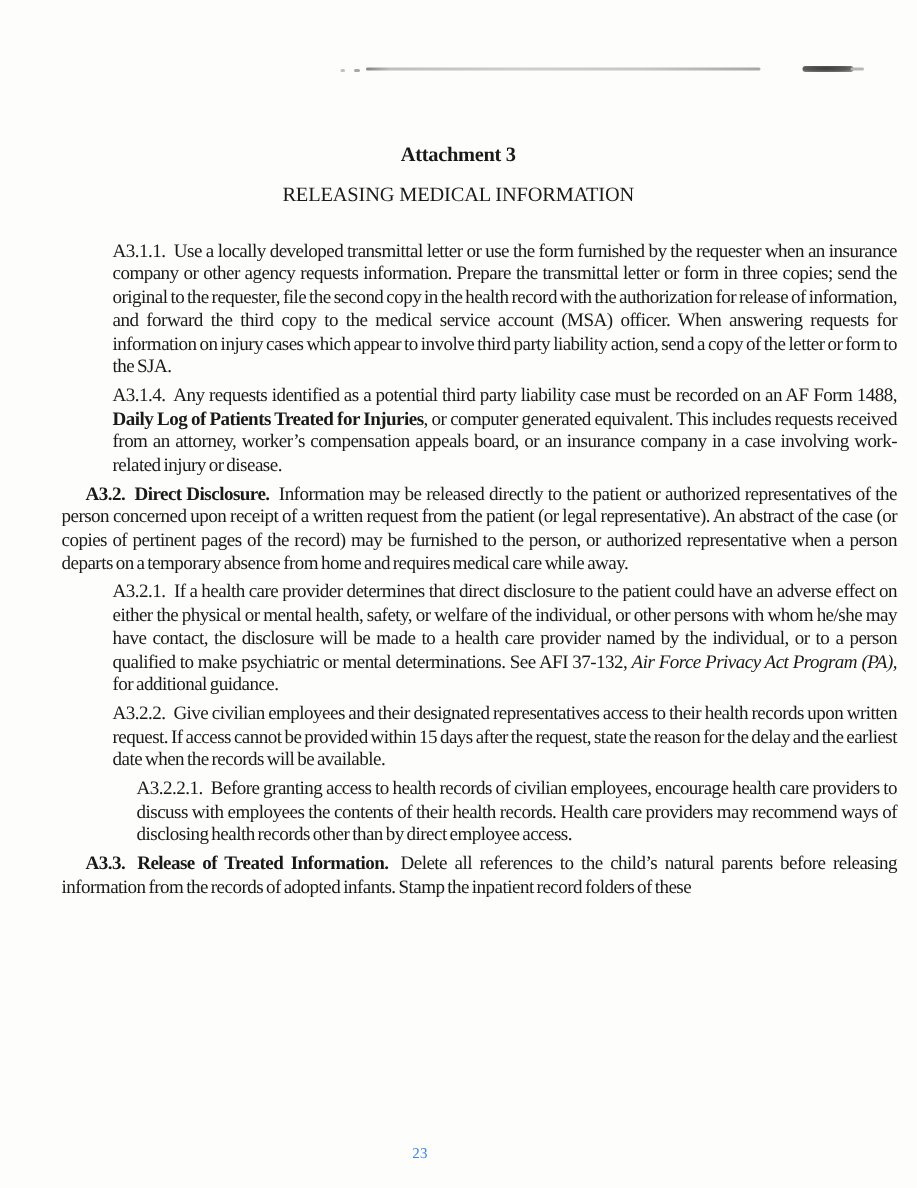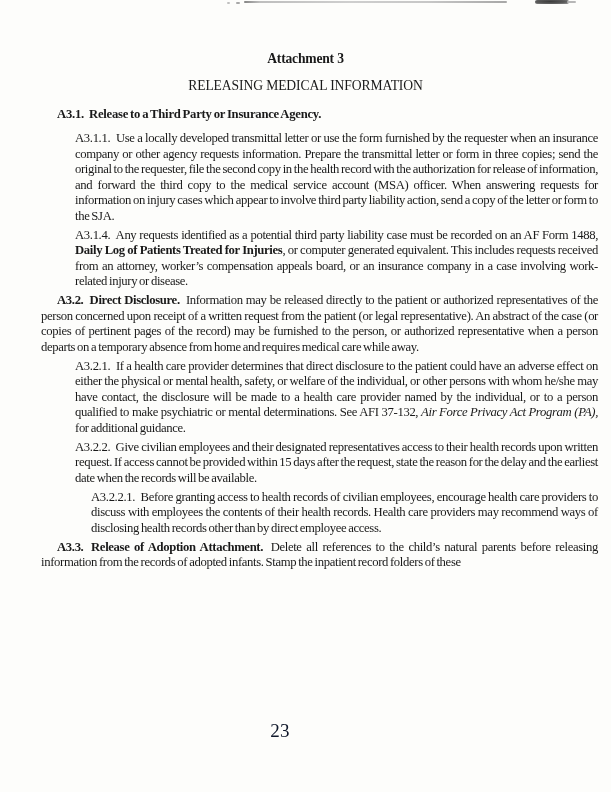--- a/index.html
+++ b/index.html
@@ -4,21 +4,21 @@
 <style>
   html,body{margin:0;padding:0;}
   body{
     width:611px;height:792px;
     background:#fdfdfb;
     font-family:"Liberation Serif","DejaVu Serif",serif;
     color:#1a1a1a;
     position:relative;
     overflow:hidden;
   }
-  .page{position:absolute;inset:0;}
+  .page{position:absolute;inset:0;margin-top:44px;}
   
   .streak{position:absolute;left:244px;top:1px;width:263px;height:2px;border-radius:1px;
     background:linear-gradient(90deg,#6f6f6f 0%,#b3b3b3 6%,#c6c6c6 40%,#bdbdbd 70%,#989898 100%);
     opacity:.85;}
   .speck{position:absolute;left:236px;top:2px;width:4px;height:2px;background:#a8a8a8;border-radius:1px;}
   .speck2{position:absolute;left:227px;top:2px;width:3px;height:2px;background:#c0c0c0;border-radius:1px;}
   .smudge{position:absolute;left:535px;top:0;width:34px;height:4px;border-radius:2px;
     background:radial-gradient(ellipse at 45% 40%,#3c3c3c 0%,#5a5a5a 55%,#9a9a9a 100%);}
   .smudge-tail{position:absolute;left:567px;top:1px;width:9px;height:2px;background:#b7b7b7;border-radius:1px;}
 
@@ -36,56 +36,55 @@
   .p.first{margin-top:8.5px;}
   .lvl0{text-indent:16px;}
   .lvl1{margin-left:34px;}
   .lvl2{margin-left:50px;}
   .headline{margin:0;text-indent:16px;font-weight:bold;letter-spacing:-0.25px;}
   .b{font-weight:bold;}
   .i{font-style:italic;}
   .lbl{margin-right:3px;}
 
   .pagenum{position:absolute;left:252px;top:720px;width:56px;text-align:center;
-    font-size:19px;letter-spacing:0.2px;color:#0f172a;}
+    font-size:10px;letter-spacing:0.2px;color:#3b82f6;}
 </style>
 </head>
 <body>
 
 <div class="page">
 
   <div class="streak"></div>
   <div class="speck"></div>
   <div class="speck2"></div>
   <div class="smudge"></div>
   <div class="smudge-tail"></div>
 
   <div class="headings">
     <div class="h-attach">Attachment 3</div>
     <div class="h-title">RELEASING MEDICAL INFORMATION</div>
   </div>
 
   <div class="bodycol">
 
-    <p class="headline"><span class="b lbl">A3.1.</span> <span class="b">Release to a Third Party or Insurance Agency.</span></p>
 
     <p class="p lvl1 first"><span class="lbl">A3.1.1.</span> <span>Use a locally developed transmittal letter or use the form furnished by the requester when an insurance company or other agency requests information.  Prepare the transmittal letter or form in three copies; send the original to the requester, file the second copy in the health record with the authorization for release of information, and forward the third copy to the medical service account (MSA) officer.  When answering requests for information on injury cases which appear to involve third party liability action, send a copy of the letter or form to the SJA.</span></p>
 
 
 
     <p class="p lvl1"><span class="lbl">A3.1.4.</span> <span>Any requests identified as a potential third party liability case must be recorded on an AF Form 1488, </span><span class="b">Daily Log of Patients Treated for Injuries</span><span>, or computer generated equivalent.  This includes requests received from an attorney, worker’s compensation appeals board, or an insurance company in a case involving work-related injury or disease.</span></p>
 
     <p class="p lvl0"><span class="b lbl">A3.2.</span> <span class="b lbl">Direct Disclosure.</span> <span>Information may be released directly to the patient or authorized representatives of the person concerned upon receipt of a written request from the patient (or legal representative). An abstract of the case (or copies of pertinent pages of the record) may be furnished to the person, or authorized representative when a person departs on a temporary absence from home and requires medical care while away.</span></p>
 
     <p class="p lvl1"><span class="lbl">A3.2.1.</span> <span>If a health care provider determines that direct disclosure to the patient could have an adverse effect on either the physical or mental health, safety, or welfare of the individual, or other persons with whom he/she may have contact, the disclosure will be made to a health care provider named by the individual, or to a person qualified to make psychiatric or mental determinations.  See AFI 37-132, </span><span class="i">Air Force Privacy Act Program (PA),</span><span> for additional guidance.</span></p>
 
     <p class="p lvl1"><span class="lbl">A3.2.2.</span> <span>Give civilian employees and their designated representatives access to their health records upon written request.  If access cannot be provided within 15 days after the request, state the reason for the delay and the earliest date when the records will be available.</span></p>
 
     <p class="p lvl2"><span class="lbl">A3.2.2.1.</span> <span>Before granting access to health records of civilian employees, encourage health care providers to discuss with employees the contents of their health records.  Health care providers may recommend ways of disclosing health records other than by direct employee access.</span></p>
 
 
-    <p class="p lvl0"><span class="b lbl">A3.3.</span> <span class="b lbl">Release of Adoption Attachment.</span> <span>Delete all references to the child’s natural parents before releasing information from the records of adopted infants.  Stamp the inpatient record folders of these</span></p>
+    <p class="p lvl0"><span class="b lbl">A3.3.</span> <span class="b lbl">Release of Treated Information.</span> <span>Delete all references to the child’s natural parents before releasing information from the records of adopted infants.  Stamp the inpatient record folders of these</span></p>
 
   </div>
 
   <div class="pagenum">23</div>
 
 </div>
 
 </body></html>

